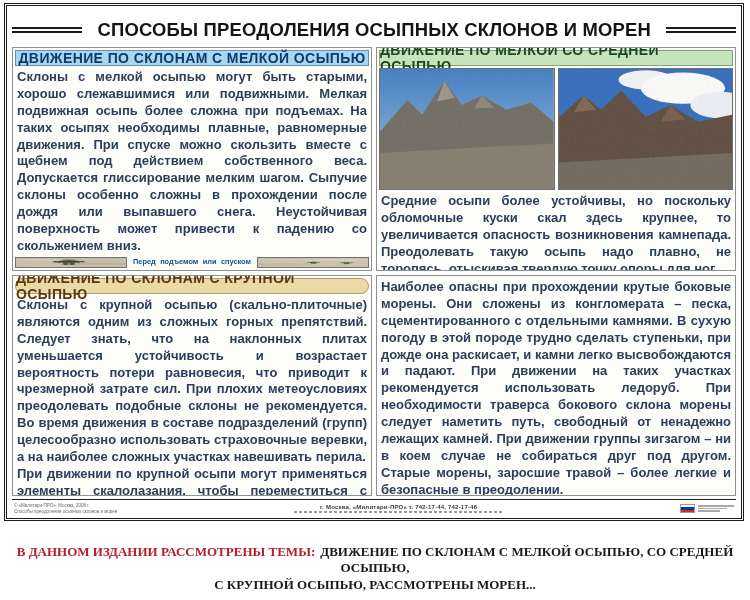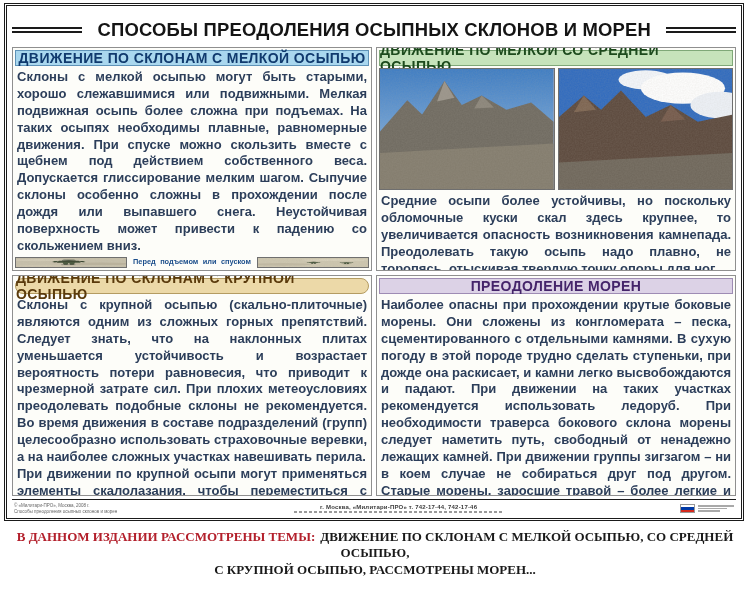--- a/index.html
+++ b/index.html
@@ -41,21 +41,21 @@
   .f-center-main{font-size:6px;font-weight:bold;color:#3a3a3a;letter-spacing:.2px;}
   .f-center-sub{margin:1px auto 0;width:210px;height:2px;
       background:repeating-linear-gradient(90deg,#9a9a9a 0 3px,transparent 3px 5px);}
   .f-right{display:flex;align-items:center;gap:3px;}
   .flag{width:15px;height:9px;border:1px solid #999;box-sizing:border-box;
       background:linear-gradient(#ffffff 0 33%,#0039a6 33% 66%,#d52b1e 66% 100%);}
   .logo-box{width:36px;display:flex;flex-direction:column;gap:1px;}
   .logo-box i{display:block;height:1.5px;background:#a9a9a9;}
   .logo-box i:nth-child(2){width:80%;}
   .logo-box i:nth-child(3){width:60%;}
-  .banner{position:absolute;left:0;top:529px;width:750px;text-align:center;
+  .banner{position:absolute;left:0;top:544px;width:750px;text-align:center;
       font-family:"Liberation Serif",serif;font-weight:bold;font-size:13px;line-height:1.25;color:#1a1a1a;}
   .banner .red{color:#b3202c;margin-right:5px;}
 </style>
 </head>
 <body>
 
 <svg width="0" height="0" style="position:absolute" aria-hidden="true">
   <defs>
     <filter id="grain" x="0" y="0" width="100%" height="100%">
       <feTurbulence type="fractalNoise" baseFrequency="0.9" numOctaves="2" seed="7"></feTurbulence>
@@ -186,21 +186,20 @@
             <polygon points="48,62 84,56 90,84 52,92" fill="#9b9b93" stroke="#55554d" stroke-width=".6"></polygon>
             <polygon points="60,18 88,14 90,40 66,42" fill="#82827a" stroke="#55554d" stroke-width=".6"></polygon>
             <use href="#soldierShape" transform="translate(28,6) scale(1.15)"></use>
             <rect width="90" height="100" filter="url(#grain)" opacity=".3"></rect>
           </svg>
         </div>
       </div>
     </section>
 
     <section class="panel">
-      <div class="panel-header h-purple">ПРЕОДОЛЕНИЕ МОРЕН</div>
       <div class="body-text">Наиболее опасны при прохождении крутые боковые морены. Они сложены из конгломерата – песка, сцементированного с отдельными камнями. В сухую погоду в этой породе трудно сделать ступеньки, при дожде она раскисает, и камни легко высвобождаются и падают. При движении на таких участках рекомендуется использовать ледоруб. При необходимости траверса бокового склона морены следует наметить путь, свободный от ненадежно лежащих камней. При движении группы зигзагом – ни в коем случае не собираться друг под другом. Старые морены, заросшие травой – более легкие и безопасные в преодолении.</div>
       <div class="q4-photos">
         <div class="photo">
           <svg viewBox="0 0 120 100" preserveAspectRatio="none">
             <rect width="120" height="100" fill="url(#skyG2)"></rect>
             <ellipse cx="30" cy="8" rx="18" ry="6" fill="#ffffff" opacity=".9"></ellipse>
             <ellipse cx="74" cy="12" rx="20" ry="7" fill="#ffffff" opacity=".85"></ellipse>
             <polygon points="0,30 18,12 34,22 50,8 66,20 84,12 104,24 120,16 120,38 0,44" fill="#55493e"></polygon>
             <polygon points="0,44 120,38 120,84 0,88" fill="url(#morG)"></polygon>
             <polygon points="0,88 120,84 120,100 0,100" fill="#5c7b40"></polygon>

